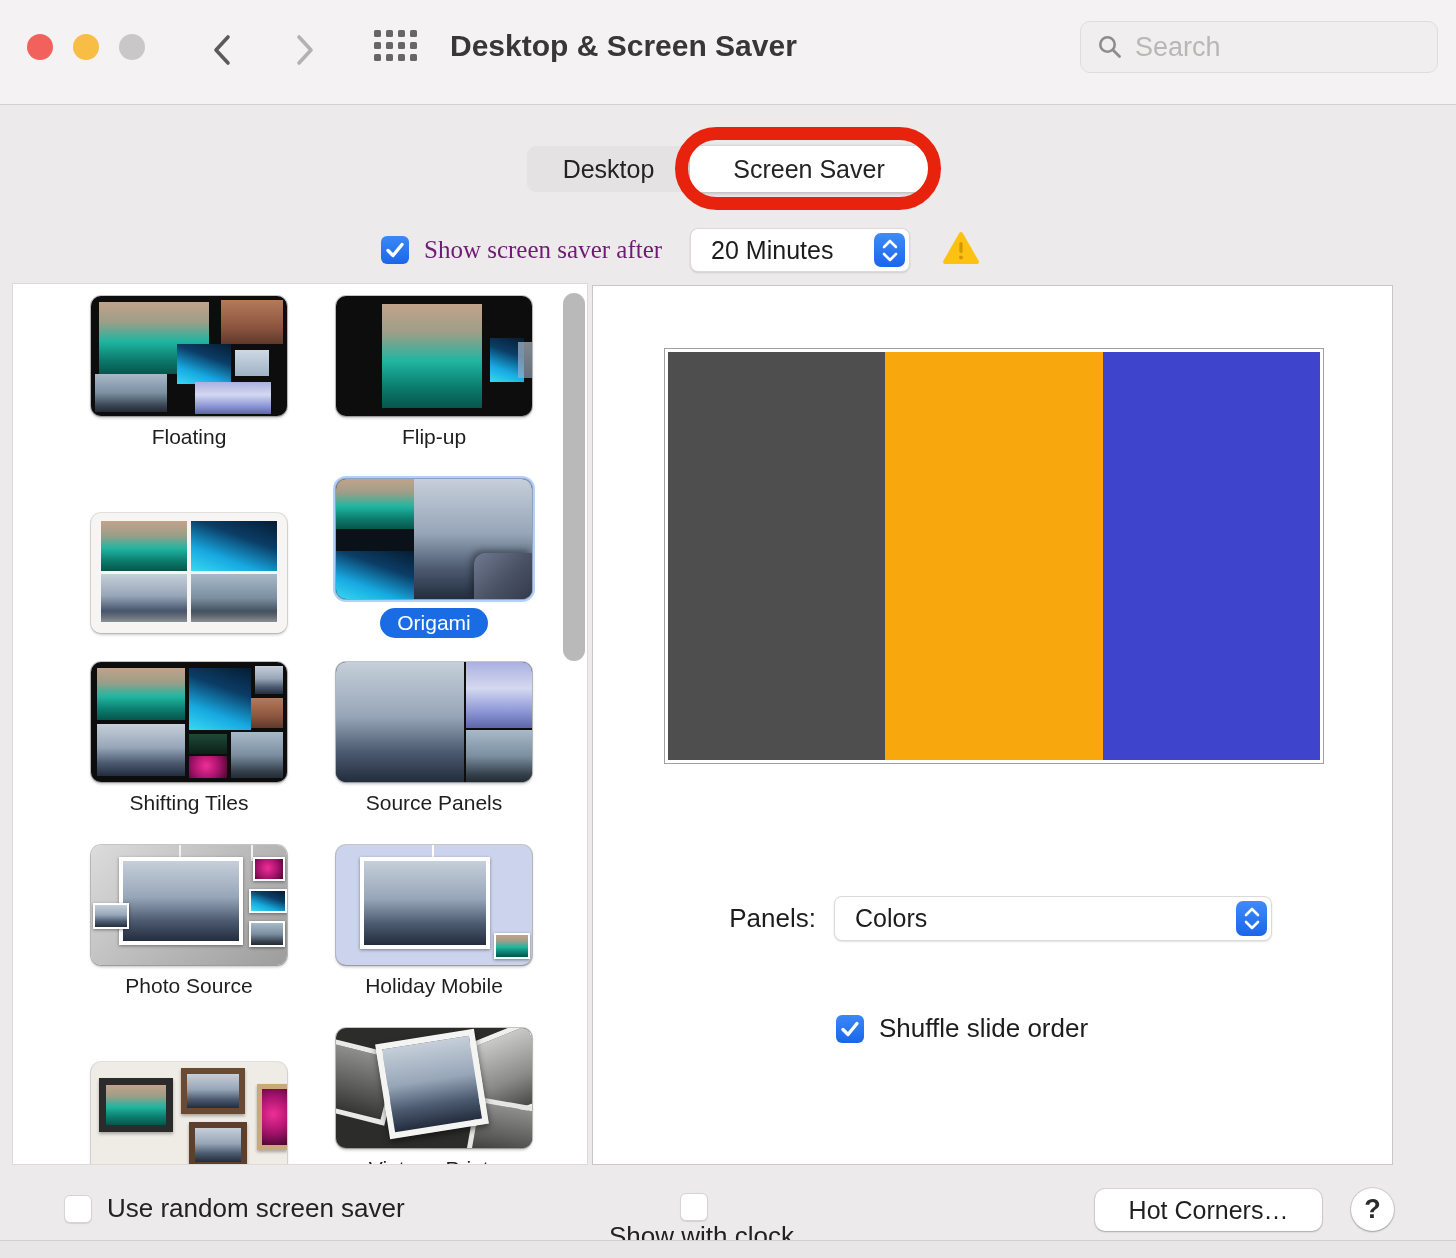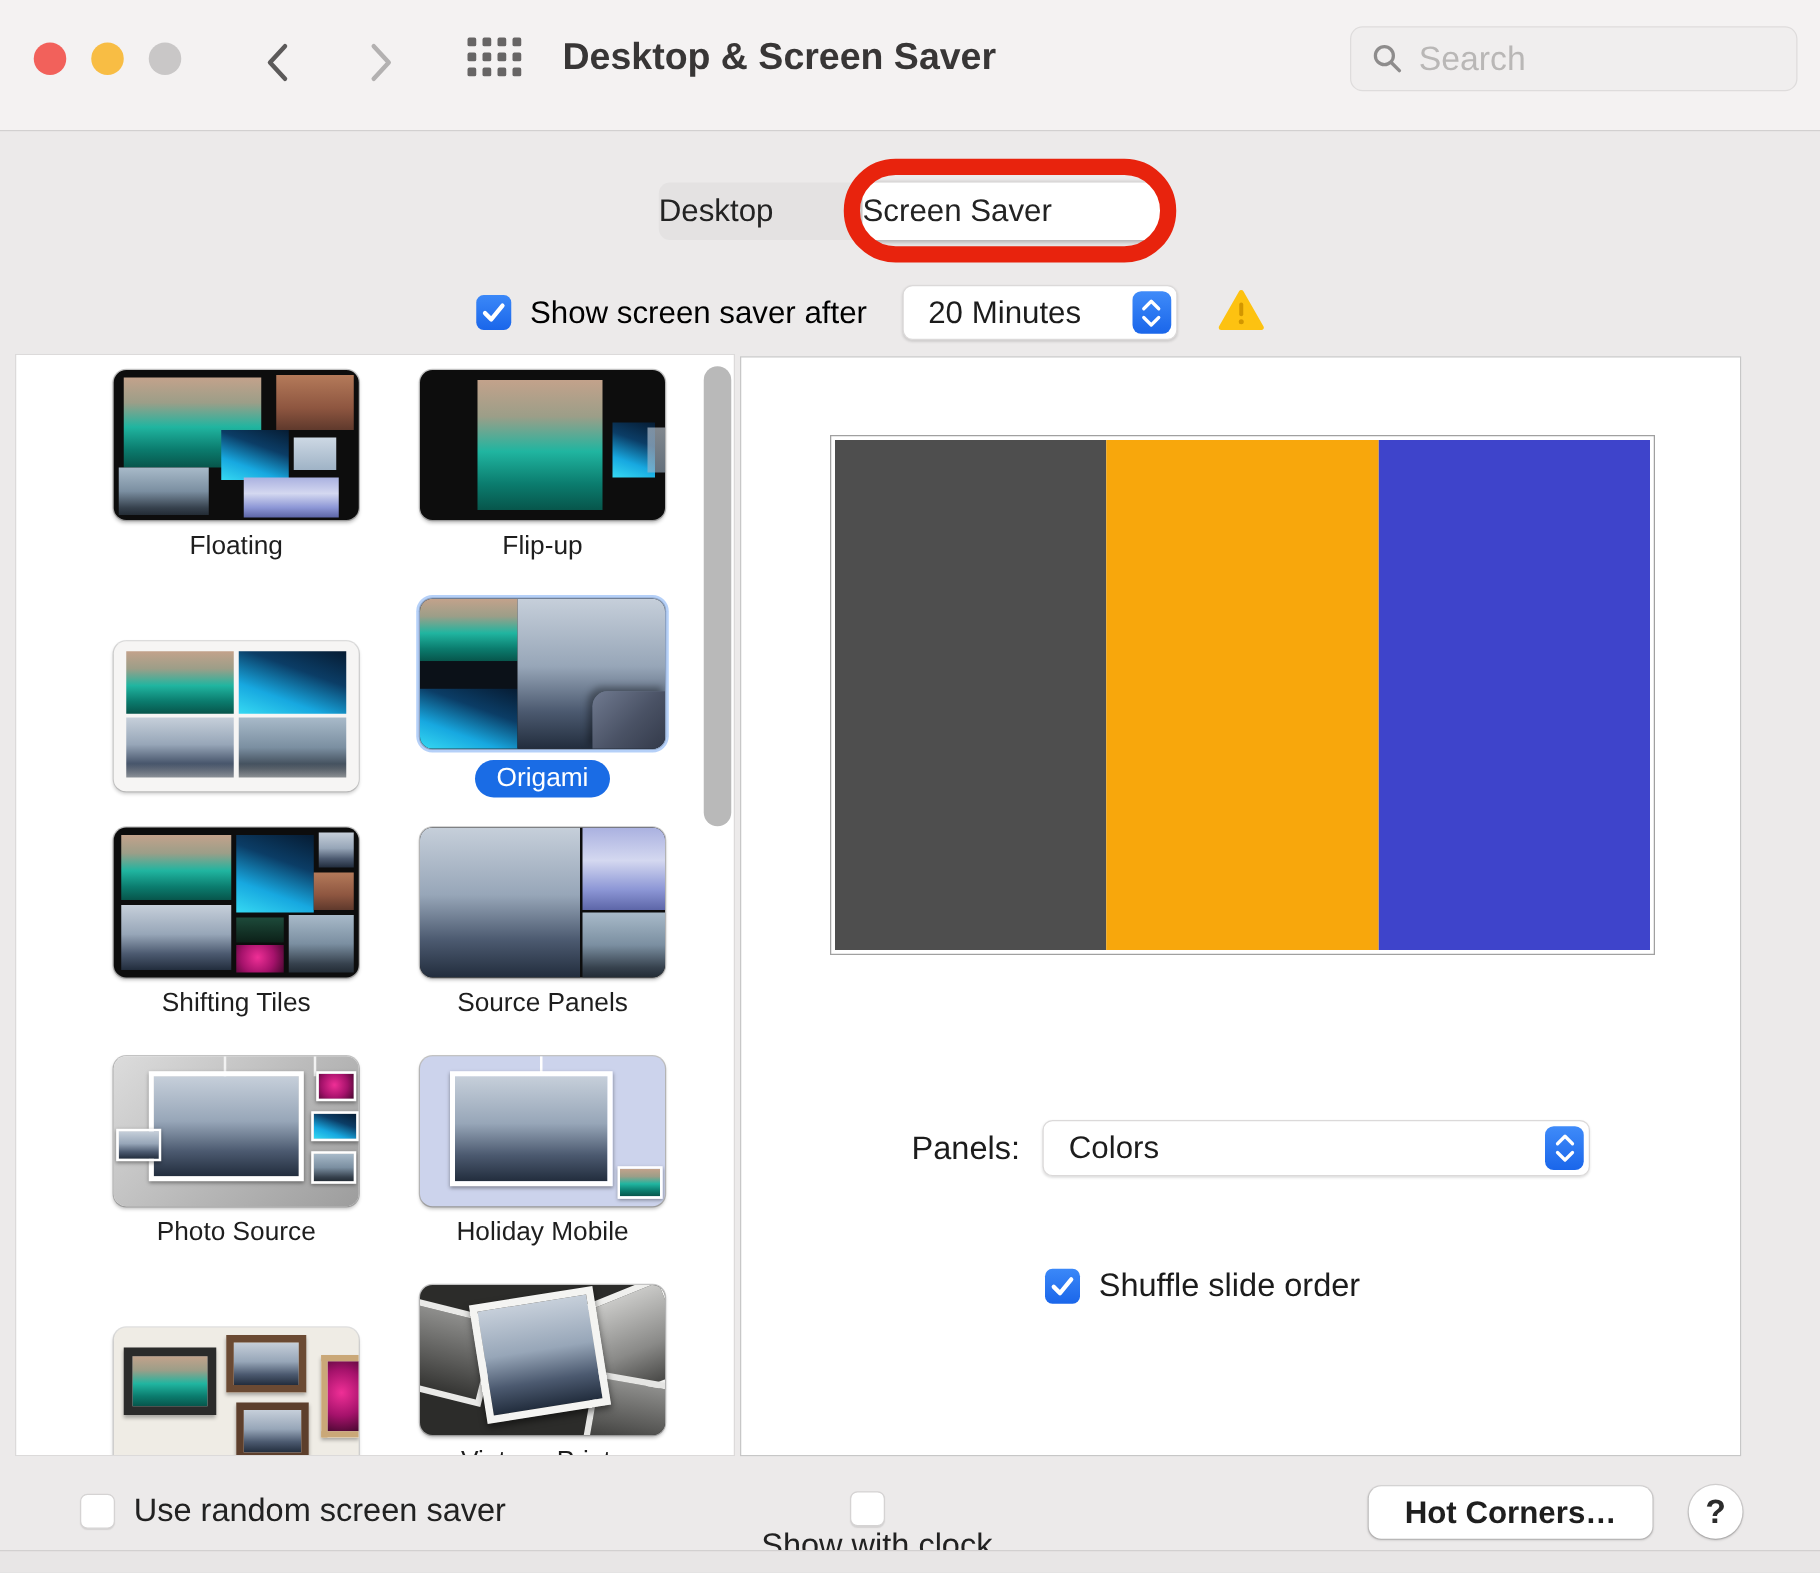--- a/index.html
+++ b/index.html
@@ -17,32 +17,32 @@
   .nav-fwd { left:288px; }
   .grid-icon { position:absolute; left:374px; top:30px; width:42px; height:36px; display:grid; grid-template-columns:repeat(4,7px); grid-template-rows:repeat(3,7px); gap:5px; }
   .grid-icon i { background:#676565; border-radius:1.5px; }
   .win-title { position:absolute; left:450px; top:29px; font-size:30px; font-weight:bold; color:#383636; }
   .search-box { position:absolute; left:1080px; top:21px; width:358px; height:52px; background:#f0eeee; border:1px solid #deDCDC; border-radius:10px; display:flex; align-items:center; padding:0 16px; }
   .search-box svg { flex:0 0 auto; margin-right:12px; }
   .search-box input { border:none; outline:none; background:transparent; font-family:"Liberation Sans",sans-serif; font-size:27px; color:#4a4848; width:100%; }
   .search-box input::placeholder { color:#b9b7b6; }
 
   
-  .seg { position:absolute; top:146px; height:46px; border-radius:9px; display:flex; align-items:center; font-size:25px; color:#232323; }
+  .seg { position:absolute; top:146px; height:46px; border-radius:9px; display:flex; align-items:center; justify-content:center; font-size:25px; color:#232323; }
   .seg-desktop { left:527px; width:163px; background:#e4e2e2; border-radius:9px 0 0 9px; }
   .seg-screensaver { left:690px; width:238px; background:#ffffff; box-shadow:0 1px 4px rgba(0,0,0,.28); }
   .annotation-ring { position:absolute; left:675px; top:127px; width:266px; height:83px; border:13px solid #e8230d; border-radius:44px; pointer-events:none; z-index:5; }
 
   
   .checkbox { width:28px; height:28px; border-radius:6px; position:relative; }
   .checkbox.checked { background:linear-gradient(180deg,#3b88f8,#1a66ea); }
   .checkbox.checked svg { position:absolute; left:4px; top:5px; }
   .checkbox.unchecked { background:#ffffff; border:1px solid #d5d3d3; box-shadow:0 1px 1px rgba(0,0,0,.10); }
   .idle-row { position:absolute; left:381px; top:228px; display:flex; align-items:center; }
-  .idle-label { margin-left:15px; font-size:25px; color:#000000; }
+  .idle-label { margin-left:15px; font-size:25px; color:#701a75;font-family:Liberation Serif, serif; }
   .select-pill { position:relative; background:#ffffff; border:1px solid #dbd9d9; border-radius:8px; box-shadow:0 1px 2px rgba(0,0,0,.12); display:flex; align-items:center;text-align:right; }
   .idle-select { margin-left:28px; width:220px; height:44px; }
   .select-pill .val { font-size:25px; color:#1c1c1c; padding-left:20px; }
   .stepper { position:absolute; right:4px; top:4px; bottom:4px; width:31px; background:linear-gradient(180deg,#3f8bf9,#1a66ea); border-radius:7px; display:flex; flex-direction:column; align-items:center; justify-content:center; gap:3px; }
   .warn { margin-left:32px; }
 
   
   .list-panel { position:absolute; left:12px; top:283px; width:576px; height:882px; background:#ffffff; border:1px solid #dcdada; overflow:hidden; }
   .saver-item { position:absolute; width:196px; text-align:center; }
   .thumb { position:relative; width:196px; height:120px; border-radius:10px; overflow:hidden; box-shadow:0 0 0 1px rgba(0,0,0,.22), 0 2px 3px rgba(0,0,0,.25); background:#0d0d0d; }
@@ -72,21 +72,21 @@
   .source-label { position:absolute; left:0; top:0; width:223px; font-size:26px; color:#1c1c1c; text-align:right; line-height:45px; }
   .source-select { position:absolute; left:241px; top:0; width:438px; height:45px; }
   .shuffle-row { position:absolute; left:243px; top:727px; display:flex; align-items:center; }
   .shuffle-label { margin-left:15px; font-size:26px; color:#1c1c1c; }
 
   
   .footer-check { position:absolute; display:flex; align-items:center; }
   .fc-random { left:64px; top:1193px; }
   .fc-clock { left:594px; top:1193px;flex-direction:column; }
   .footer-check .lbl { margin-left:15px; font-size:26px; color:#222222; }
-  .hot-corners { position:absolute; left:1095px; top:1189px; width:227px; height:42px; background:#ffffff; border-radius:10px; box-shadow:0 0 0 1px rgba(0,0,0,.08), 0 1px 2px rgba(0,0,0,.22); font-size:25px; color:#1f1f1f; display:flex; align-items:center; justify-content:center;font-weight:bold; }
+  .hot-corners { position:absolute; left:1095px; top:1189px; width:227px; height:42px; background:#ffffff; border-radius:10px; box-shadow:0 0 0 1px rgba(0,0,0,.08), 0 1px 2px rgba(0,0,0,.22); font-size:25px; color:#1f1f1f; display:flex; align-items:center; justify-content:center; }
   .help-btn { position:absolute; left:1351px; top:1188px; width:43px; height:43px; border-radius:50%; background:#ffffff; box-shadow:0 0 0 1px rgba(0,0,0,.10), 0 1px 2px rgba(0,0,0,.25); font-size:27px; font-weight:bold; color:#2c2c2c; display:flex; align-items:center; justify-content:center; }
   .bottom-strip { position:absolute; left:0; top:1240px; width:1456px; height:18px; background:#e8e6e6; border-top:1px solid #d2d0d0; }
 </style>
 </head>
 <body>
 
 <div class="window">
 
   <div class="titlebar">
     <span class="light red"></span>

